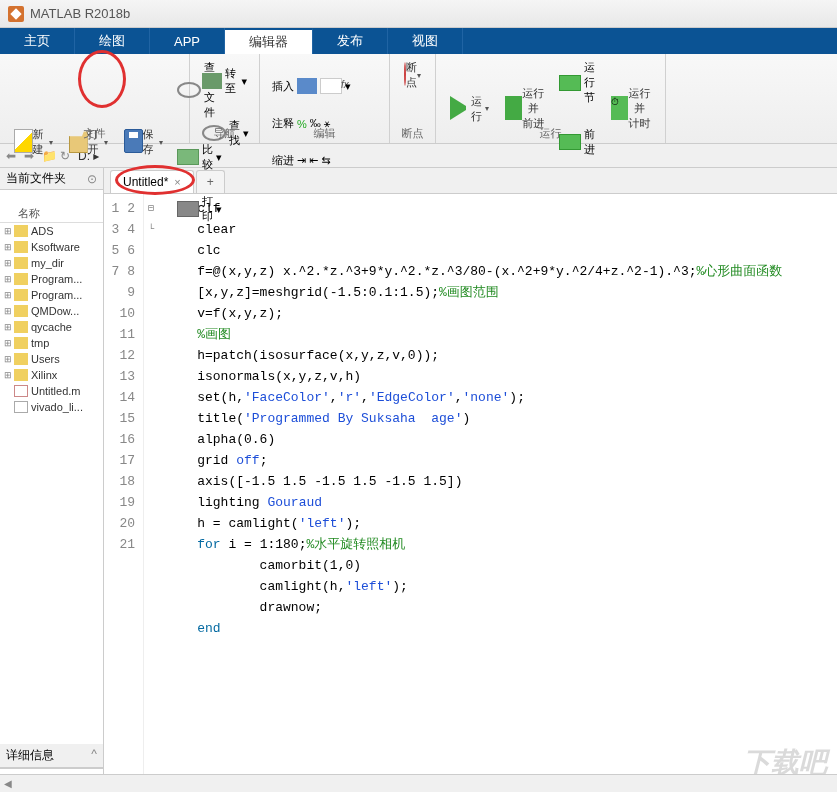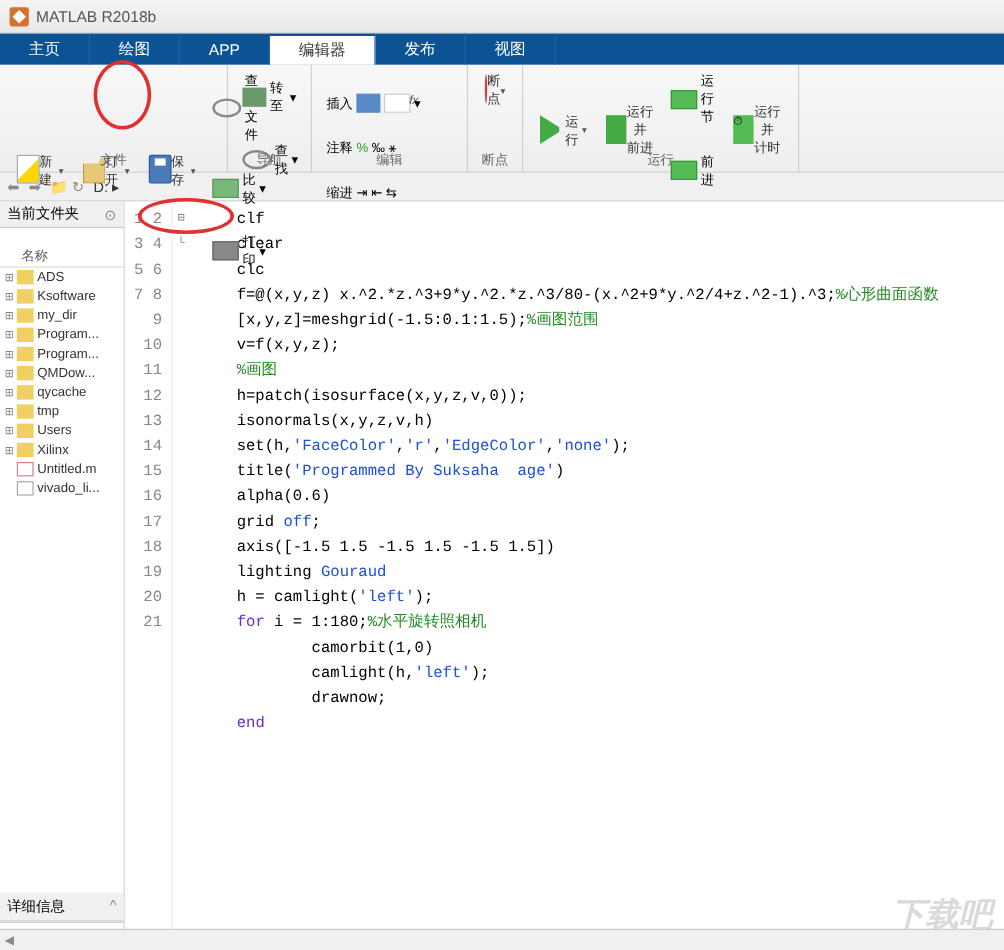--- a/index.html
+++ b/index.html
@@ -73,21 +73,21 @@
     .tabbar { height: 26px; background: #f0f0f0; border-bottom: 1px solid #ccc; display: flex; align-items: flex-end; padding: 0 6px; gap: 2px; }
     .tab { padding: 4px 12px; background: #fff; border: 1px solid #ccc; border-bottom: none; border-radius: 3px 3px 0 0; font-size: 12px; display: flex; align-items: center; gap: 6px; cursor: pointer; }
     .tab .close { color: #888; font-size: 11px; cursor: pointer; }
     .tab-add { padding: 4px 10px; color: #666; cursor: pointer; border: 1px solid #ccc; border-bottom: none; background:#f4f4f4; border-radius: 3px 3px 0 0;}
     
     .editor { flex: 1; display: flex; font-family: "Consolas", "Courier New", monospace; font-size: 13px; overflow: hidden; }
     .gutter { width: 40px; background: #fff; border-right: 1px solid #eee; text-align: right; padding: 4px 8px 4px 4px; color: #888; line-height: 21px; }
     .code { flex: 1; padding: 4px 8px; line-height: 21px; white-space: pre; color: #000; }
     .fold-col { width: 14px; padding: 4px 0; line-height: 21px; text-align: center; color: #888; font-size: 10px; }
     
-    .kw { color: #6d28d9; font-family: Liberation Mono, monospace; }
+    .kw { color: #0369a1; font-family: Liberation Mono, monospace; }
     .str { color: #1d4ed8; }
     .com { color: #228b22; }
     
     .watermark { position: absolute; bottom: 10px; right: 10px; font-size: 28px; font-weight: bold; color: rgba(150,150,150,0.35); font-style: italic; pointer-events: none; }
     
     .scroll-corner { position: absolute; bottom: 0; left: 0; right: 0; height: 18px; background: #f0f0f0; border-top: 1px solid #ccc; display:flex; align-items:center; padding: 0 4px; gap: 6px; color:#888; font-size:10px;}
   </style>
 </head>
 <body>
 
@@ -270,20 +270,27 @@
       </div>
     <div style="flex:1"></div>
     <div class="sidebar-detail-header">
       <span>详细信息</span>
       <span style="color:#888">^</span>
     </div>
     <div class="sidebar-detail">选择文件以查看详</div>
   </div>
 
   <div class="main">
+    <div class="tabbar">
+      <div class="tab">
+        <span>Untitled*</span>
+        <span class="close">×</span>
+      </div>
+      <div class="tab-add">+</div>
+    </div>
     <div class="editor">
       <div class="gutter" id="gutter">1
 2
 3
 4
 5
 6
 7
 8
 9

